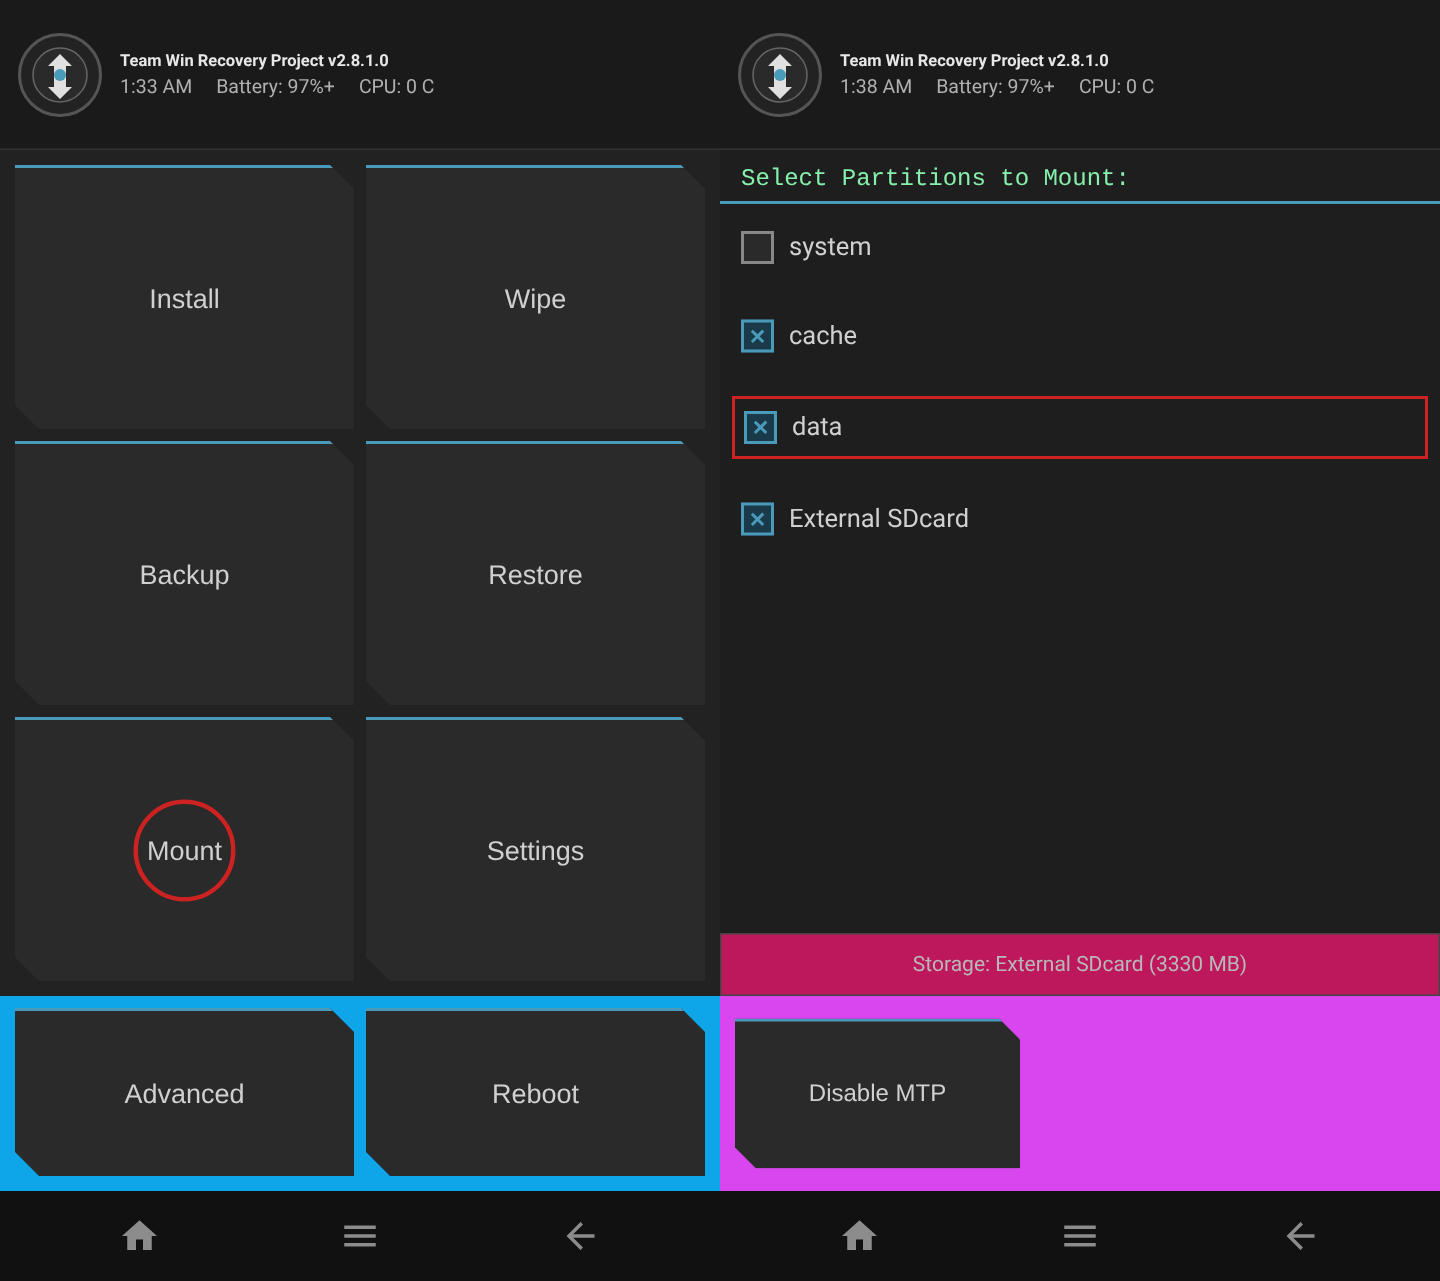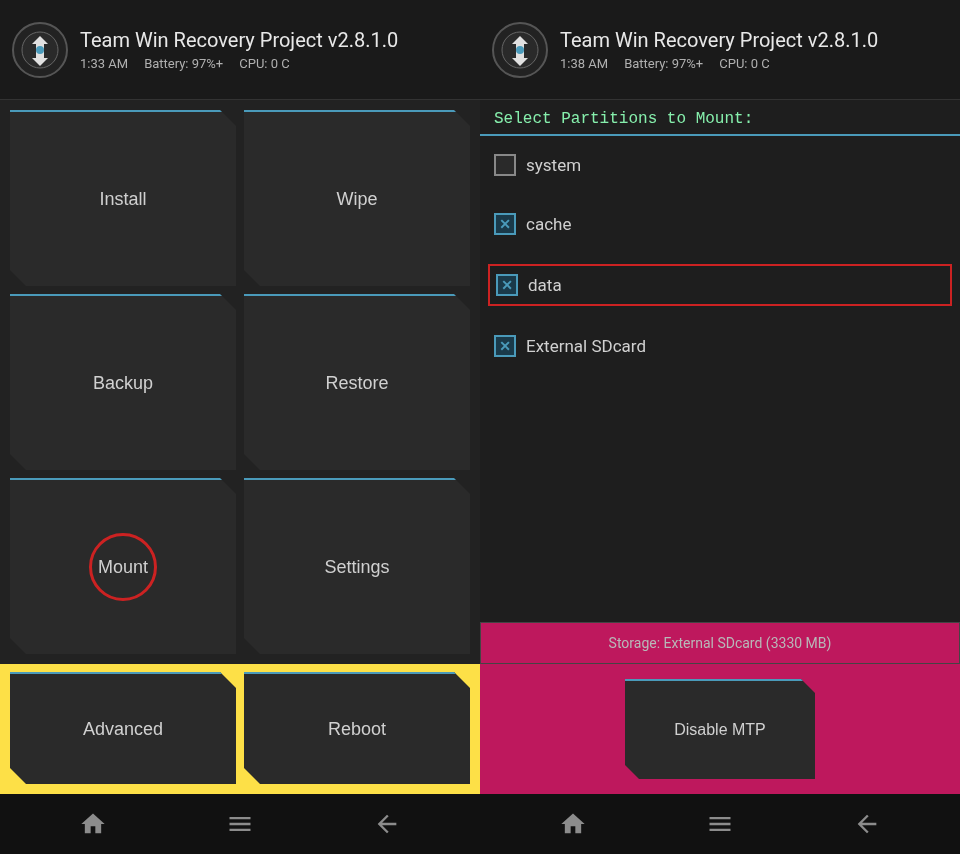--- a/index.html
+++ b/index.html
@@ -48,22 +48,22 @@
       height: 40px;
     }
 
     .status-info {
       display: flex;
       flex-direction: column;
       gap: 4px;
     }
 
     .status-title {
-      font-size: 20px;
-      font-weight: normal;
+      font-size: 11px;
+      font-weight: bold;
       color: #e8e8e8;
     }
 
     .status-details {
       font-size: 13px;
       color: #b0b0b0;
       display: flex;
       gap: 16px;
     }
 
@@ -203,33 +203,33 @@
 
     
     .bottom-section {
       display: flex;
       width: 100%;
       height: 130px;
     }
 
     .bottom-left {
       width: 480px;
-      background: #fde047;
+      background: #0ea5e9;
       display: grid;
       grid-template-columns: 1fr 1fr;
       gap: 8px;
       padding: 8px 10px 10px;
     }
 
     .bottom-right {
       width: 480px;
-      background: #be185d;
-      display: flex;
-      align-items: center;
-      justify-content: center;
+      background: #d946ef;
+      display: flex;
+      align-items: center;
+      justify-content: flex-start;
       padding: 8px 10px;
     }
 
     .disable-mtp-btn {
       background: #2a2a2a;
       border: none;
       color: #d0d0d0;
       font-size: 16px;
       cursor: pointer;
       display: flex;

